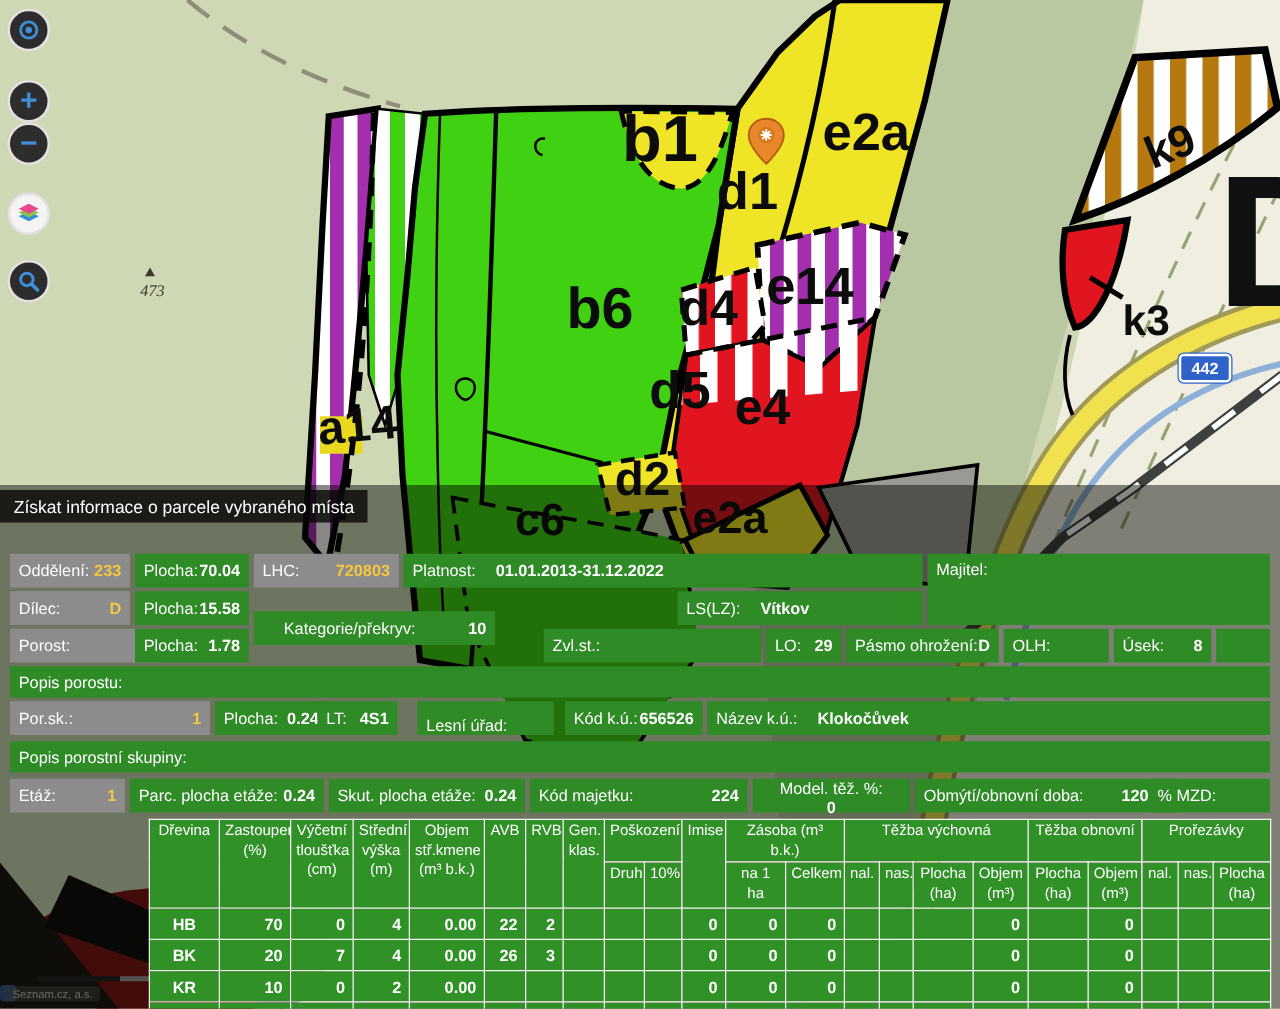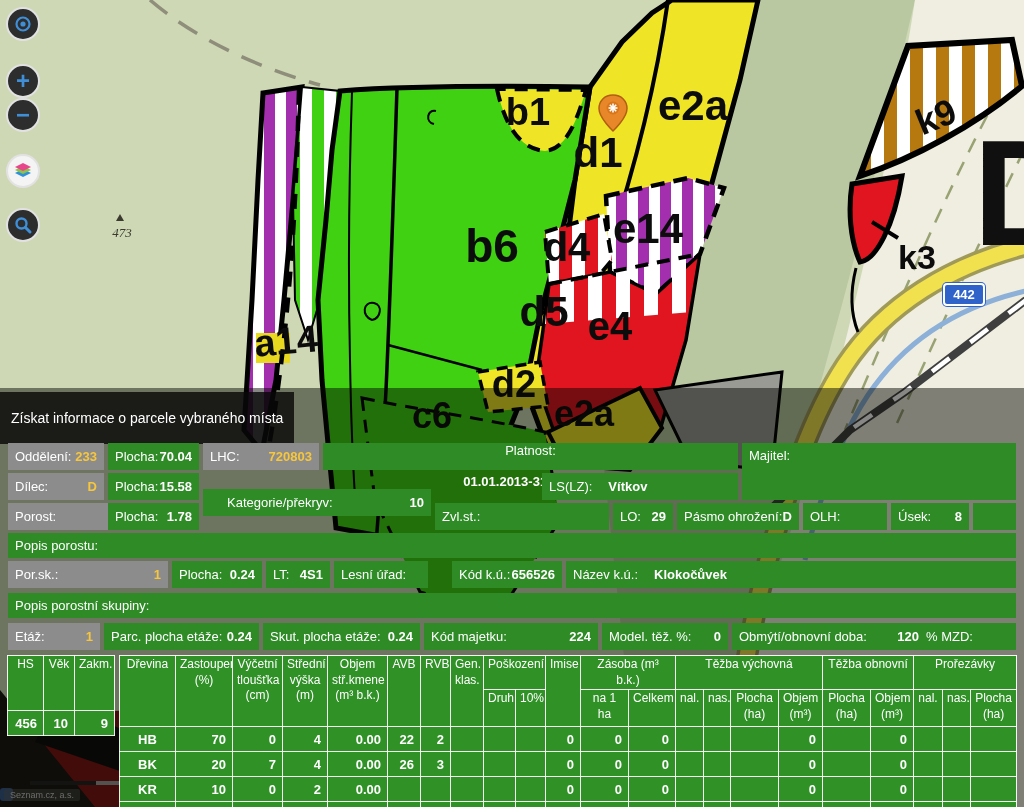--- a/index.html
+++ b/index.html
@@ -19,21 +19,21 @@
   .ctrl{position:absolute;left:6px;width:34px;height:34px;border-radius:50%;
         background:#2d2d2d;border:2px solid #e2e2e2;box-sizing:border-box;
         display:flex;align-items:center;justify-content:center;cursor:pointer;}
   .ctrl.light{background:#f4f4f4;}
   .ctrl .glyph{color:#3e8ed8;font-size:24px;font-weight:bold;line-height:20px;}
   
   .dim{position:absolute;left:0;top:388px;width:1024px;height:419px;
        background:rgba(4,7,3,0.48);}
   
   .infobar{position:absolute;left:0;top:392px;height:26px;line-height:26px;
-           padding:13px 11px;background:rgba(8,8,8,0.82);color:#fff;font-size:14px;}
+           padding:0 11px;background:rgba(8,8,8,0.82);color:#fff;font-size:14px;}
   .fb{position:absolute;height:27px;box-sizing:border-box;background:#2e8b26;color:#fff;
       font-size:13px;display:flex;align-items:center;justify-content:space-between;
       padding:0 7px;white-space:nowrap;}
   .fb.grey{background:#8c8c8c;}
   .fb .val{font-weight:bold;}
   .fb .val.gold{color:#f6c63c;}
   .fb.leftval{justify-content:flex-start;gap:16px;}
   .fb.tall{height:57px;align-items:flex-start;padding-top:5px;}
   
   .tbl{position:absolute;border-collapse:collapse;table-layout:fixed;}
@@ -152,24 +152,24 @@
           <line x1="613" y1="103.5" x2="613" y2="112.5"></line>
           <line x1="608.5" y1="108" x2="617.5" y2="108"></line>
           <line x1="609.8" y1="104.8" x2="616.2" y2="111.2"></line>
           <line x1="616.2" y1="104.8" x2="609.8" y2="111.2"></line>
         </g>
       </g>
     </svg>
   </div>
 
   <div id="map-labels">
-      <div class="map-label" style="left: 528px; top: 112px; font-size: 38px;">b1</div>
+      <div class="map-label" style="left: 528px; top: 112px; font-size: 52px;">b1</div>
       <div class="map-label" style="left: 693px; top: 106px; font-size: 42px;">e2a</div>
       <div class="map-label" style="left: 598px; top: 153px; font-size: 42px;">d1</div>
-      <div class="map-label" style="left: 480px; top: 246px; font-size: 46px; margin-left: 12px;">b6</div>
+      <div class="map-label" style="left: 480px; top: 246px; font-size: 46px;">b6</div>
       <div class="map-label" style="left: 567px; top: 247px; font-size: 40px;">d4</div>
       <div class="map-label" style="left: 648px; top: 229px; font-size: 42px;">e14</div>
       <div class="map-label" style="left: 544px; top: 312px; font-size: 42px;">d5</div>
       <div class="map-label" style="left: 610px; top: 326px; font-size: 40px;">e4</div>
       <div class="map-label" style="left: 286px; top: 341px; font-size: 38px; transform: translate(-50%, -50%) rotate(-5deg);">a14</div>
       <div class="map-label" style="left: 514px; top: 384px; font-size: 38px;">d2</div>
       <div class="map-label" style="left: 432px; top: 416px; font-size: 36px;">c6</div>
       <div class="map-label" style="left: 584px; top: 414px; font-size: 36px;">e2a</div>
       <div class="map-label" style="left: 936px; top: 117px; font-size: 36px; transform: translate(-50%, -50%) rotate(-22deg);">k9</div>
       <div class="map-label" style="left: 917px; top: 257px; font-size: 34px;">k3</div>
@@ -217,21 +217,21 @@
     <span class="val gold">233</span>
   </div>
   <div class="fb" style="left:108px;top:443px;width:91px;">
     <span class="lbl">Plocha:</span>
     <span class="val">70.04</span>
   </div>
   <div class="fb grey" style="left:203px;top:443px;width:116px;">
     <span class="lbl">LHC:</span>
     <span class="val gold">720803</span>
   </div>
-  <div class="fb leftval" style="left:323px;top:443px;width:415px;flex-direction:column;">
+  <div class="fb leftval" style="left:323px;top:443px;width:415px;">
     <span class="lbl">Platnost:</span>
     <span class="val">01.01.2013-31.12.2022</span>
   </div>
   <div class="fb tall leftval" style="left:742px;top:443px;width:274px;">
     <span class="lbl">Majitel:</span>
     <span class="val"></span>
   </div>
 
   <div class="fb grey" style="left:8px;top:473px;width:96px;">
     <span class="lbl">Dílec:</span>
@@ -247,21 +247,21 @@
   </div>
 
   <div class="fb grey" style="left:8px;top:503px;width:120px;">
     <span class="lbl">Porost:</span>
     <span class="val gold">d</span>
   </div>
   <div class="fb" style="left:108px;top:503px;width:91px;">
     <span class="lbl">Plocha:</span>
     <span class="val">1.78</span>
   </div>
-  <div class="fb" style="left:203px;top:489px;width:228px;padding-left:24px;">
+  <div class="fb" style="left:203px;top:489px;width:193px;padding-left:24px;">
     <span class="lbl">Kategorie/překryv:</span>
     <span class="val">10</span>
   </div>
   <div class="fb" style="left:435px;top:503px;width:174px;">
     <span class="lbl">Zvl.st.:</span>
     <span class="val"></span>
   </div>
   <div class="fb" style="left:613px;top:503px;width:60px;">
     <span class="lbl">LO:</span>
     <span class="val">29</span>
@@ -285,25 +285,25 @@
   </div>
 
   <div class="fb grey" style="left:8px;top:561px;width:160px;">
     <span class="lbl">Por.sk.:</span>
     <span class="val gold">1</span>
   </div>
   <div class="fb" style="left:172px;top:561px;width:90px;">
     <span class="lbl">Plocha:</span>
     <span class="val">0.24</span>
   </div>
-  <div class="fb" style="left:266px;top:561px;width:64px;">
+  <div class="fb" style="left:254px;top:561px;width:64px;">
     <span class="lbl">LT:</span>
     <span class="val">4S1</span>
   </div>
-  <div class="fb" style="left:334px;top:561px;width:94px;">
+  <div class="fb" style="left:334px;top:561px;width:109px;align-items:flex-end;">
     <span class="lbl">Lesní úřad:</span>
     <span class="val"></span>
   </div>
   <div class="fb" style="left:452px;top:561px;width:110px;">
     <span class="lbl">Kód k.ú.:</span>
     <span class="val">656526</span>
   </div>
   <div class="fb leftval" style="left:566px;top:561px;width:450px;">
     <span class="lbl">Název k.ú.:</span>
     <span class="val">Klokočůvek</span>
@@ -322,54 +322,33 @@
     <span class="val">0.24</span>
   </div>
   <div class="fb" style="left:263px;top:623px;width:157px;">
     <span class="lbl">Skut. plocha etáže:</span>
     <span class="val">0.24</span>
   </div>
   <div class="fb" style="left:424px;top:623px;width:174px;">
     <span class="lbl">Kód majetku:</span>
     <span class="val">224</span>
   </div>
-  <div class="fb" style="left:602px;top:623px;width:126px;">
+  <div class="fb" style="left:602px;top:623px;width:126px;flex-direction:column;">
     <span class="lbl">Model. těž. %:</span>
     <span class="val">0</span>
   </div>
   <div class="fb" style="left:732px;top:623px;width:212px;">
     <span class="lbl">Obmýtí/obnovní doba:</span>
     <span class="val">120/40</span>
   </div>
   <div class="fb" style="left:919px;top:623px;width:97px;">
     <span class="lbl">% MZD:</span>
     <span class="val"></span>
   </div>
 
-  <table class="tbl" style="left:7px;top:655px;width:107px;">
-    <colgroup>
-        <col style="width:36px">
-        <col style="width:31px">
-        <col style="width:40px">
-      </colgroup>
-    <thead>
-      <tr style="height:55px;">
-        <th>HS</th>
-        <th>Věk</th>
-        <th>Zakm.</th>
-      </tr>
-    </thead>
-    <tbody id="tblL-body">
-        <tr>
-          <td>456</td>
-          <td>10</td>
-          <td>9</td>
-        </tr>
-      </tbody>
-  </table>
 
   <table class="tbl" style="left:119px;top:655px;width:897px;">
     <colgroup>
       <col style="width:56px">
         <col style="width:57px">
         <col style="width:50px">
         <col style="width:45px">
       <col style="width:60px">
         <col style="width:33px">
         <col style="width:30px">

